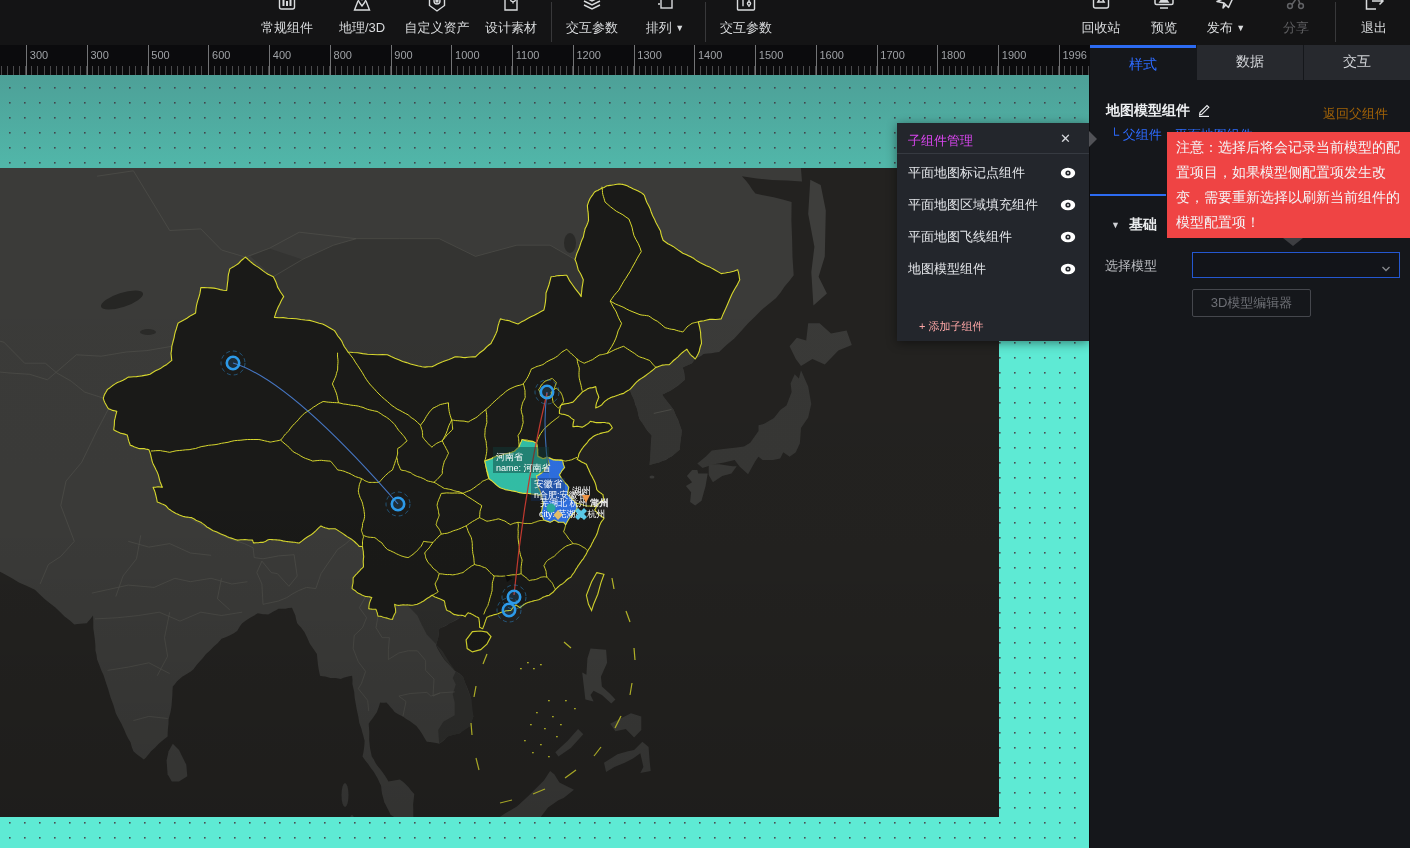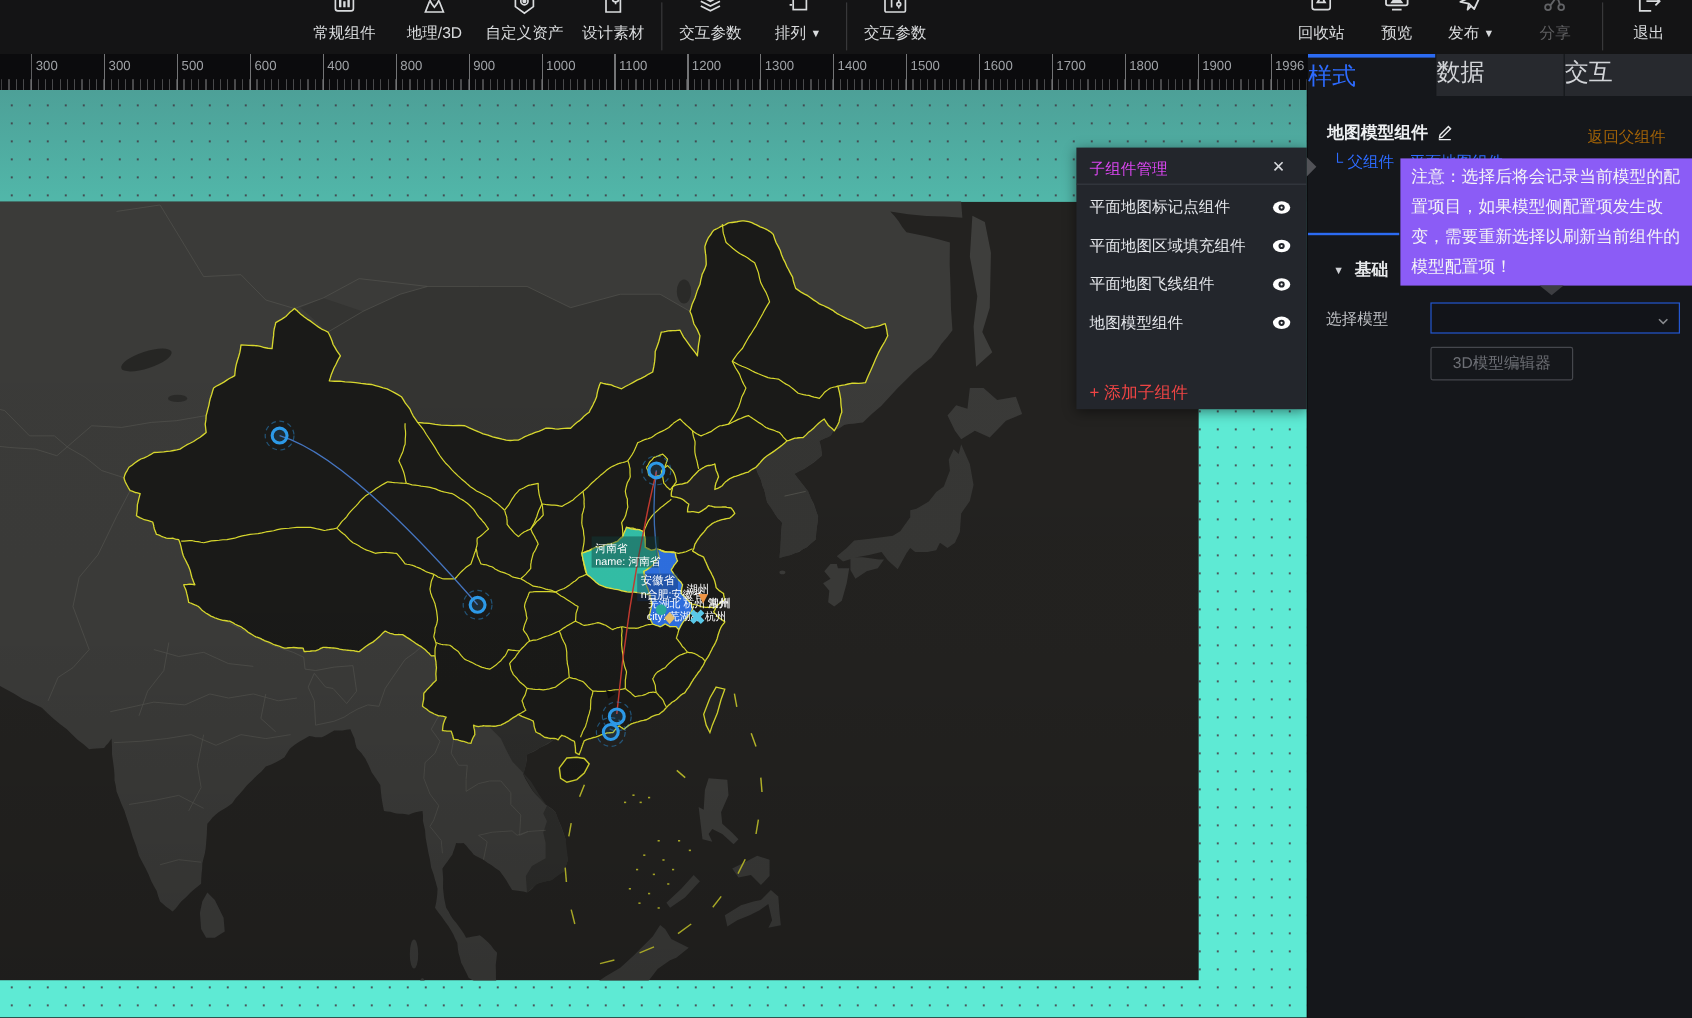--- a/index.html
+++ b/index.html
@@ -25,41 +25,41 @@
 #canvas .topfade{position:absolute;left:0;top:0;width:1089px;height:93px;background:linear-gradient(180deg,rgba(54,58,68,0.42),rgba(48,51,59,0.28))}
 #mapbox{position:absolute;left:0;top:93px;width:999px;height:649px}
 
 #subpanel{position:absolute;left:897px;top:123px;width:192px;height:218px;
 background:#23262c;box-shadow:0 2px 10px rgba(0,0,0,.45);color:#e8eaed}
 #subpanel .hd{position:absolute;left:0;top:0;width:100%;height:31px;border-bottom:1px solid #363a41}
 #subpanel .hd .t{position:absolute;left:11px;top:9px;font-size:13px;color:#d946ef}
 #subpanel .hd .x{position:absolute;right:18px;top:8px;font-size:13px;color:#d8dade}
 #subpanel .row{position:absolute;left:11px;width:170px;height:20px;font-size:13px;color:#e4e6ea}
 #subpanel .eye{position:absolute;right:2px;top:3px}
-#subpanel .add{position:absolute;left:11px;top:196px;font-size:14px;color:#ef4444}
+#subpanel .add{position:absolute;left:22px;top:196px;font-size:11px;color:#fca5a5}
 
 #rpanel{position:absolute;left:1090px;top:45px;width:320px;height:803px;background:#15171b}
 #rtabs{position:absolute;left:0;top:0;width:320px;height:35px}
 .rtab{position:absolute;top:0;width:106px;height:35px;background:#27292e;color:#d2d4d8;
-font-size:20px;text-align:left;line-height:33px}
+font-size:14px;text-align:center;line-height:33px}
 .rtab.active{background:#15171b;color:#2d6bff;border-top:3px solid #2c6bf2}
 #rcontent{position:absolute;left:0;top:35px;width:320px;height:768px;color:#ccc}
 .comp-title{position:absolute;left:16px;top:22px;font-size:14px;font-weight:bold;color:#eef0f2}
 .back-parent{position:absolute;right:22px;top:25px;font-size:13px;color:#a16207}
 .parent-link{position:absolute;left:20px;top:46px;font-size:13px;color:#2d6bff}
 .blueline{position:absolute;left:0px;top:114px;width:76px;height:2px;background:#2c6bf2}
 .sec-base{position:absolute;left:21px;top:136px;font-size:14px;color:#e8eaec;font-weight:bold}
 .sec-base .tri{display:inline-block;margin-right:9px;font-size:9px;color:#cfd1d5;vertical-align:1px}
 .lbl-model{position:absolute;left:15px;top:177px;font-size:13px;color:#bcbec2}
 .sel{position:absolute;left:102px;top:172px;width:208px;height:26px;border:1px solid #2457d0;background:#121419}
 .sel .chev{position:absolute;right:8px;top:7px;width:10px;height:10px}
 .btn3d{position:absolute;left:102px;top:209px;width:119px;height:28px;border:1px solid #45474d;
 border-radius:2px;color:#6d6f75;font-size:13px;text-align:center;line-height:26px}
 
-#tooltip{position:absolute;left:1167px;top:132px;width:243px;height:106px;background:#8b5cf6;
+#tooltip{position:absolute;left:1167px;top:132px;width:243px;height:106px;background:#ef4444;
 color:#f4f4f6;font-size:14px;line-height:25px;padding:3px 8px 0 9px;z-index:30}
 #tooltip .caret{position:absolute;left:116px;bottom:-8px;width:0;height:0;
 border-left:10px solid transparent;border-right:10px solid transparent;border-top:8px solid #3d3e42}
 #collapse{position:absolute;left:1089px;top:131px;width:0;height:0;z-index:5;
 border-top:8px solid transparent;border-bottom:8px solid transparent;border-left:8px solid #515257}
 .vline{position:absolute;left:1089px;top:45px;width:1px;height:803px;background:#0c0c0e}
 </style></head><body>
 <div id="stage">
 <div id="toolbar">
       <div class="titem" style="left:287px;width:0">

